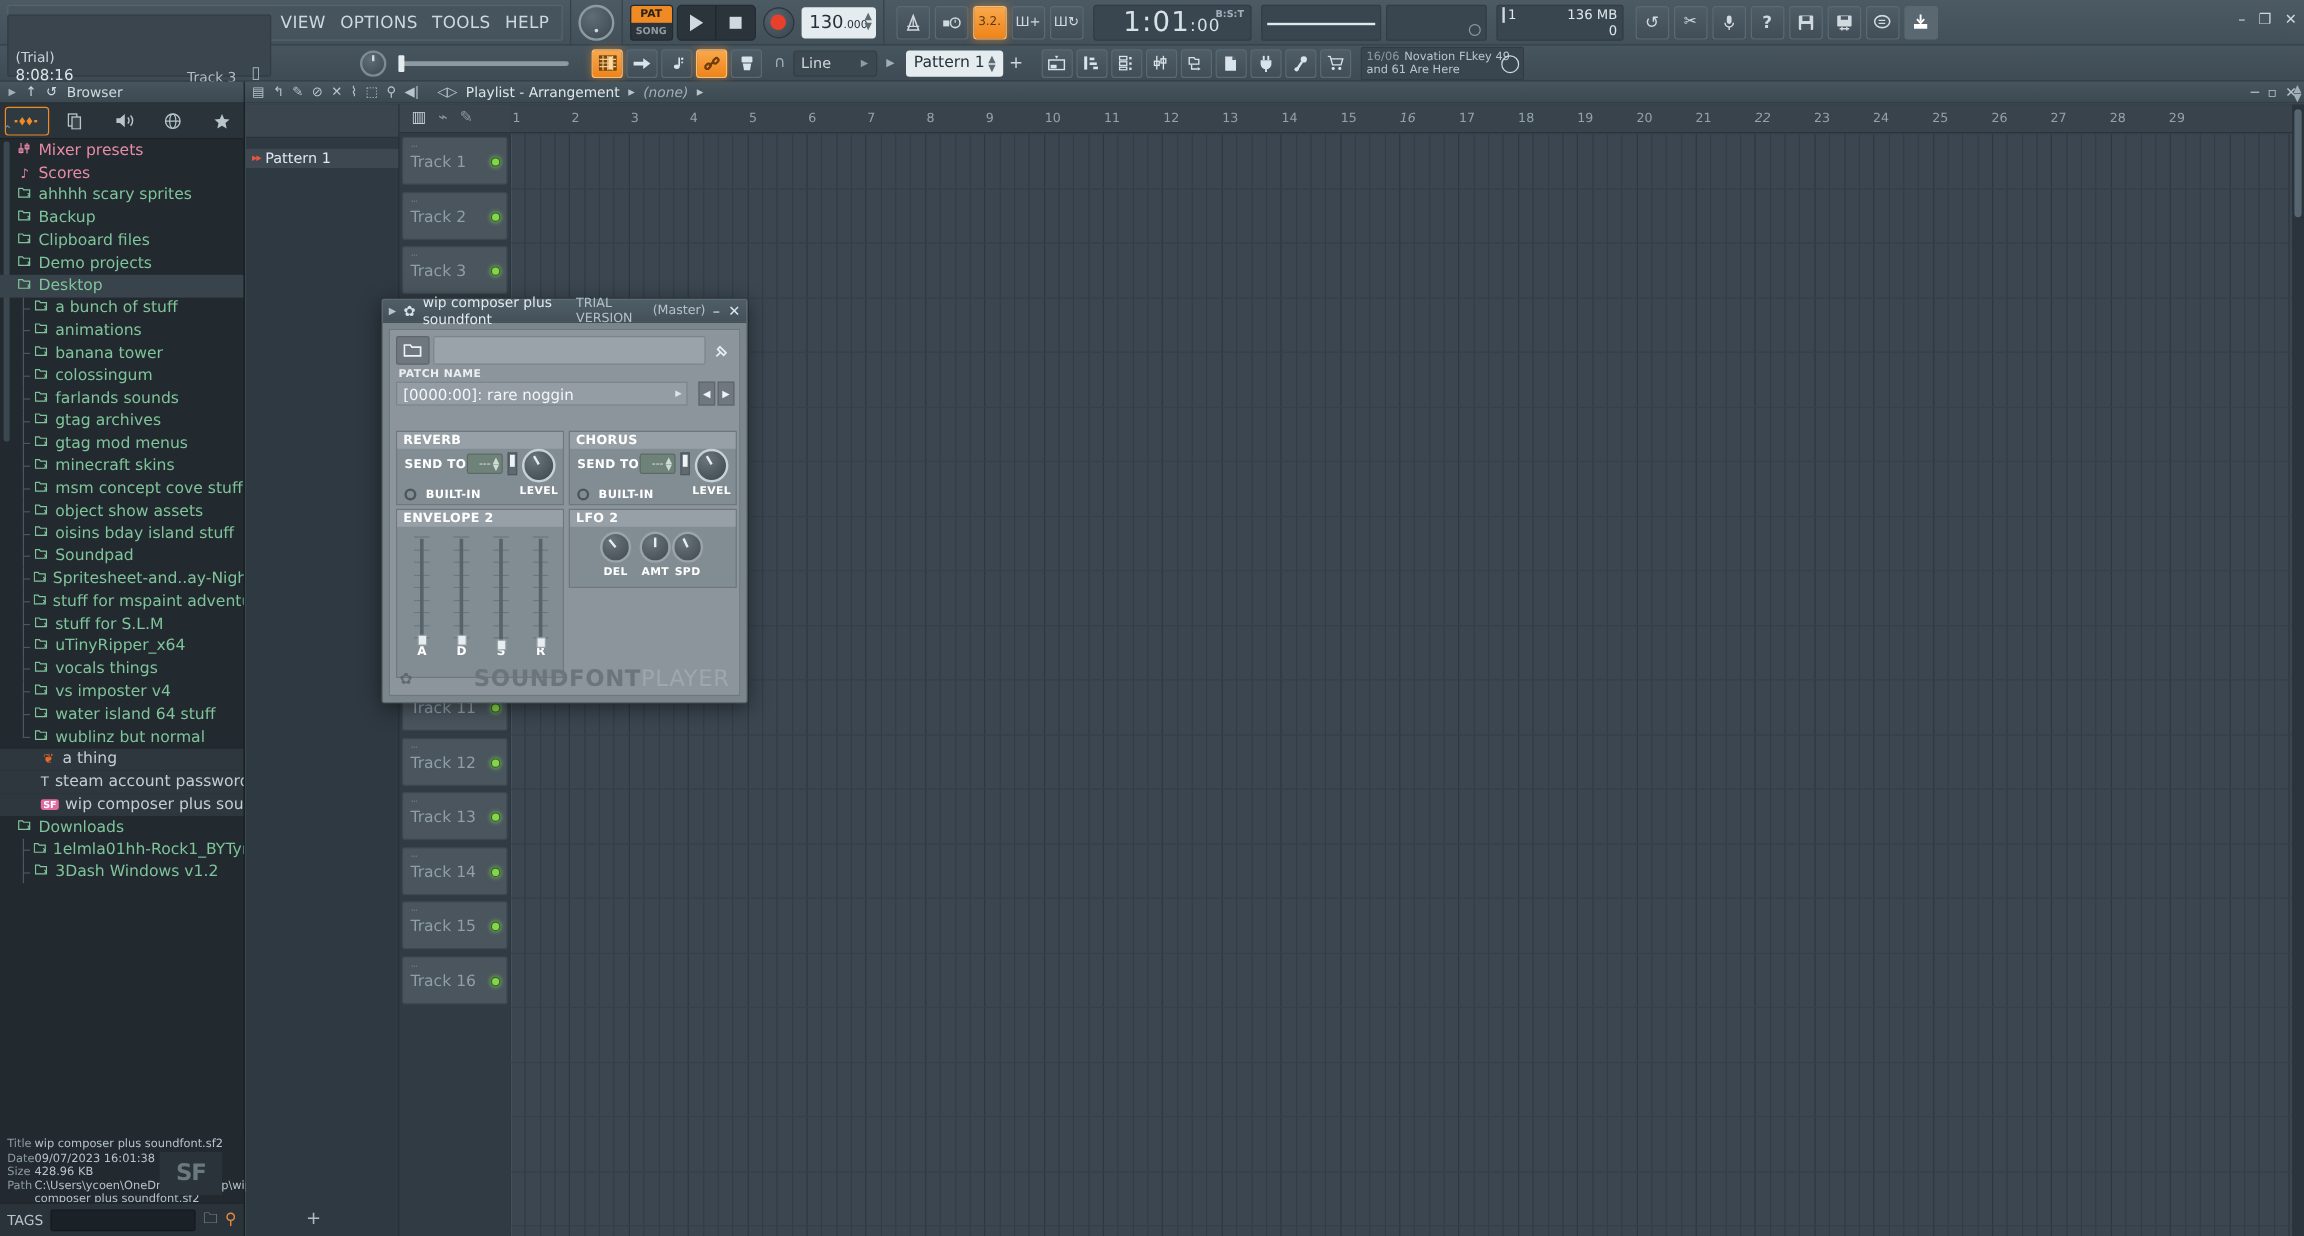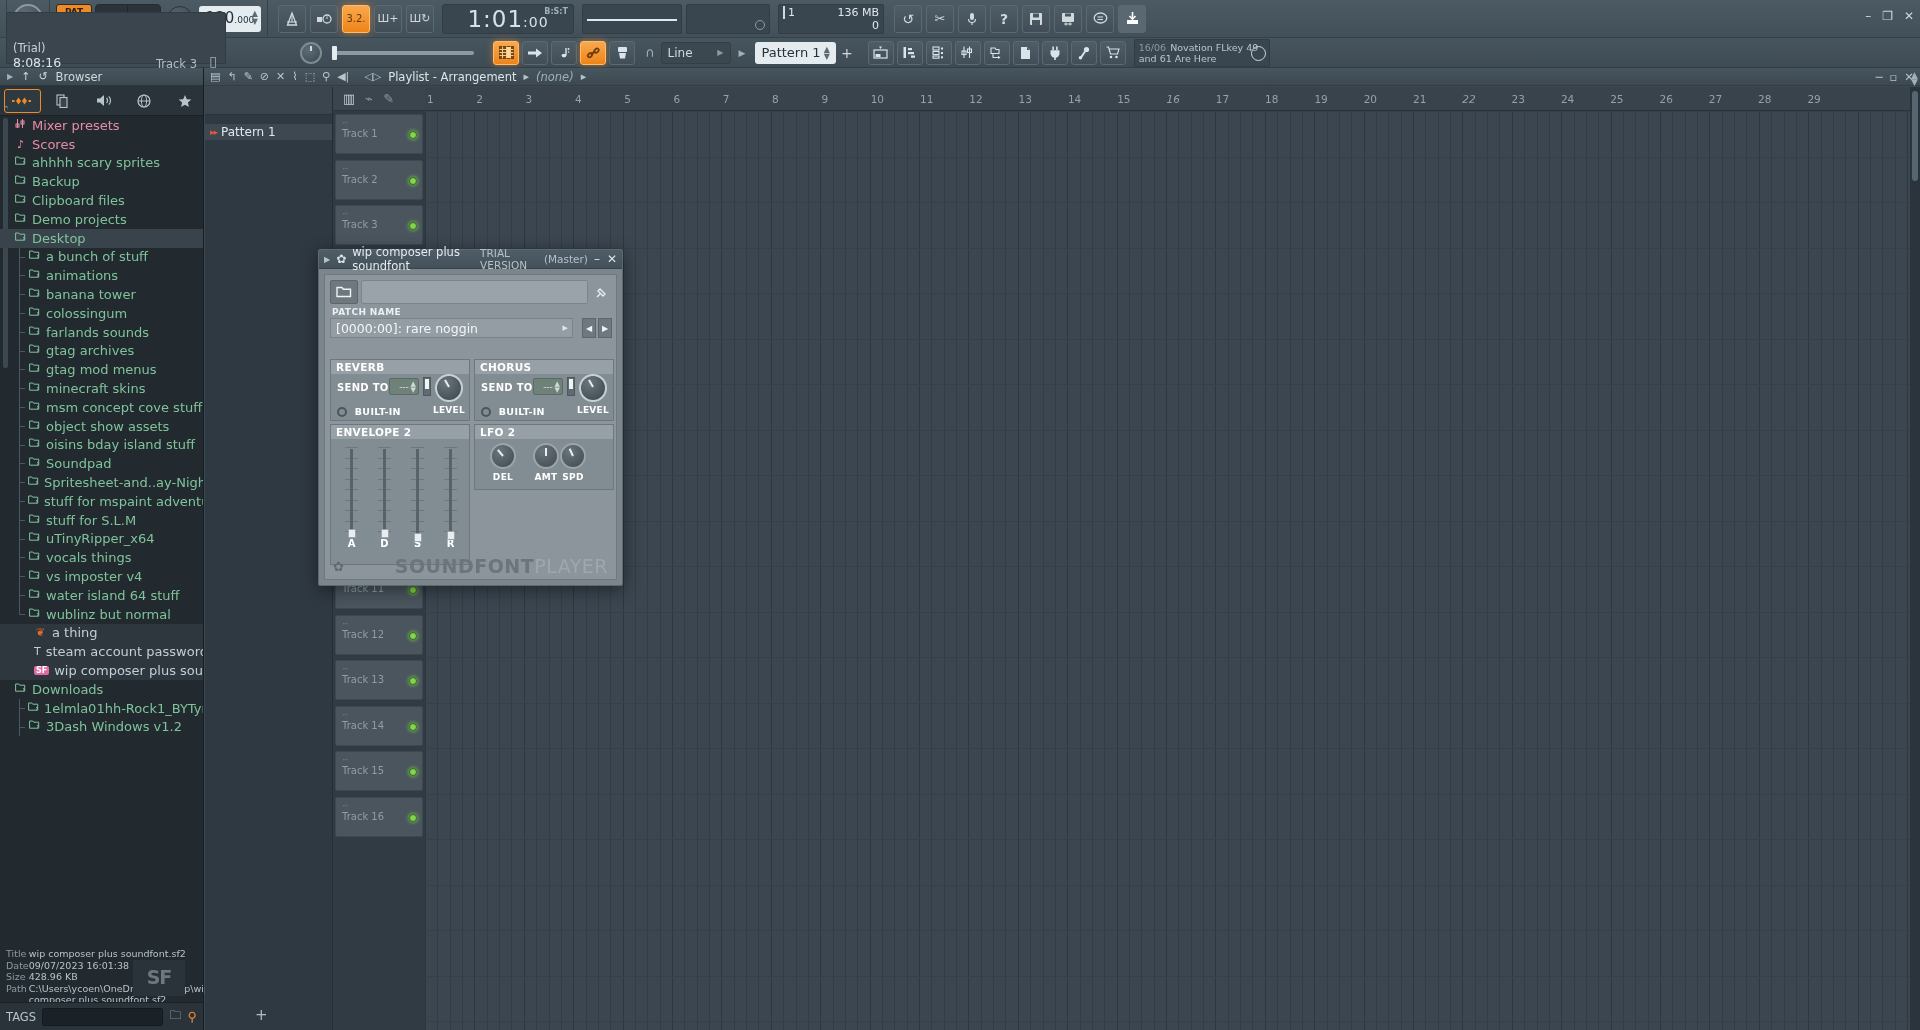--- a/index.html
+++ b/index.html
@@ -296,21 +296,21 @@
     border-bottom:1px solid #2b343c;
   }
   .ruler .num{position:absolute;top:6px;font-size:10.5px;color:#93a2ac;}
   .tracklabels{
     position:absolute;left:0;top:24px;width:92px;bottom:0;background:#313b43;
   }
   .trk{
     position:absolute;left:2px;width:88px;height:40px;background:#4a555e;
     border:1px solid #3d4851;border-radius:2px;
   }
-  .trk .tn{position:absolute;left:6px;top:13px;font-size:10px;color:#8f9ea8;}
+  .trk .tn{position:absolute;left:6px;top:13px;font-size:13px;color:#8f9ea8;}
   .trk .dots{position:absolute;left:6px;top:3px;font-size:9px;color:#6d7c86;letter-spacing:-1px;}
   .trk .led{
     position:absolute;right:5px;top:16px;width:8px;height:8px;border-radius:50%;
     background:#7fd84a;box-shadow:0 0 4px #7fd84a;border:1px solid #3e5c2a;
   }
   .grid{
     position:absolute;left:92px;right:0;top:24px;bottom:0;
     background:#3b4650;
   }
   .vline{position:absolute;top:0;bottom:0;width:1px;background:#333d46;}
@@ -442,20 +442,30 @@
   .winctl{
     position:absolute;right:6px;top:9px;display:flex;gap:11px;color:#cfd9de;font-size:12px;
   }
 </style>
 </head>
 <body>
 
 <div class="app">
 
   <div class="tb1">
+    <div class="menubar">
+      <span>FILE</span>
+      <span>EDIT</span>
+      <span>ADD</span>
+      <span>PATTERNS</span>
+      <span>VIEW</span>
+      <span>OPTIONS</span>
+      <span>TOOLS</span>
+      <span>HELP</span>
+    </div>
 
     <div class="sep-v"></div>
     <div class="bigknob"></div>
     <div class="sep-v"></div>
 
     <div class="patsong">
       <div class="pat">PAT</div>
       <div class="song">SONG</div>
     </div>
 
@@ -1490,21 +1500,21 @@
                 <div class="handle" style="top:84px"></div>
               </div>
               <div class="flabel" style="margin-top:5px;width:13px;">R</div>
             </div>
           </div>
       </div>
 
       <div class="panel" style="left:149px;top:149px;width:140px;height:66px;">
         <div class="ph">LFO 2</div>
         <div id="lfo-knobs" style="position:absolute;left:0;top:18px;right:0;bottom:0;">
-            <div style="position: absolute; left: 10px; top: 0px; width: 36px; text-align: center;">
+            <div style="position: absolute; left: 20px; top: 0px; width: 36px; text-align: center;">
               <div class="knob small" style="width:26px;height:26px;margin:0 auto;">
                 <div class="ind" style="transform:rotate(-40deg)"></div>
               </div>
               <div class="ktxt" style="margin-top:3px">DEL</div>
             </div>
             <div style="position: absolute; left: 53px; top: 0px; width: 36px; text-align: center;">
               <div class="knob small" style="width:26px;height:26px;margin:0 auto;">
                 <div class="ind" style="transform:rotate(0deg)"></div>
               </div>
               <div class="ktxt" style="margin-top:3px">AMT</div>

